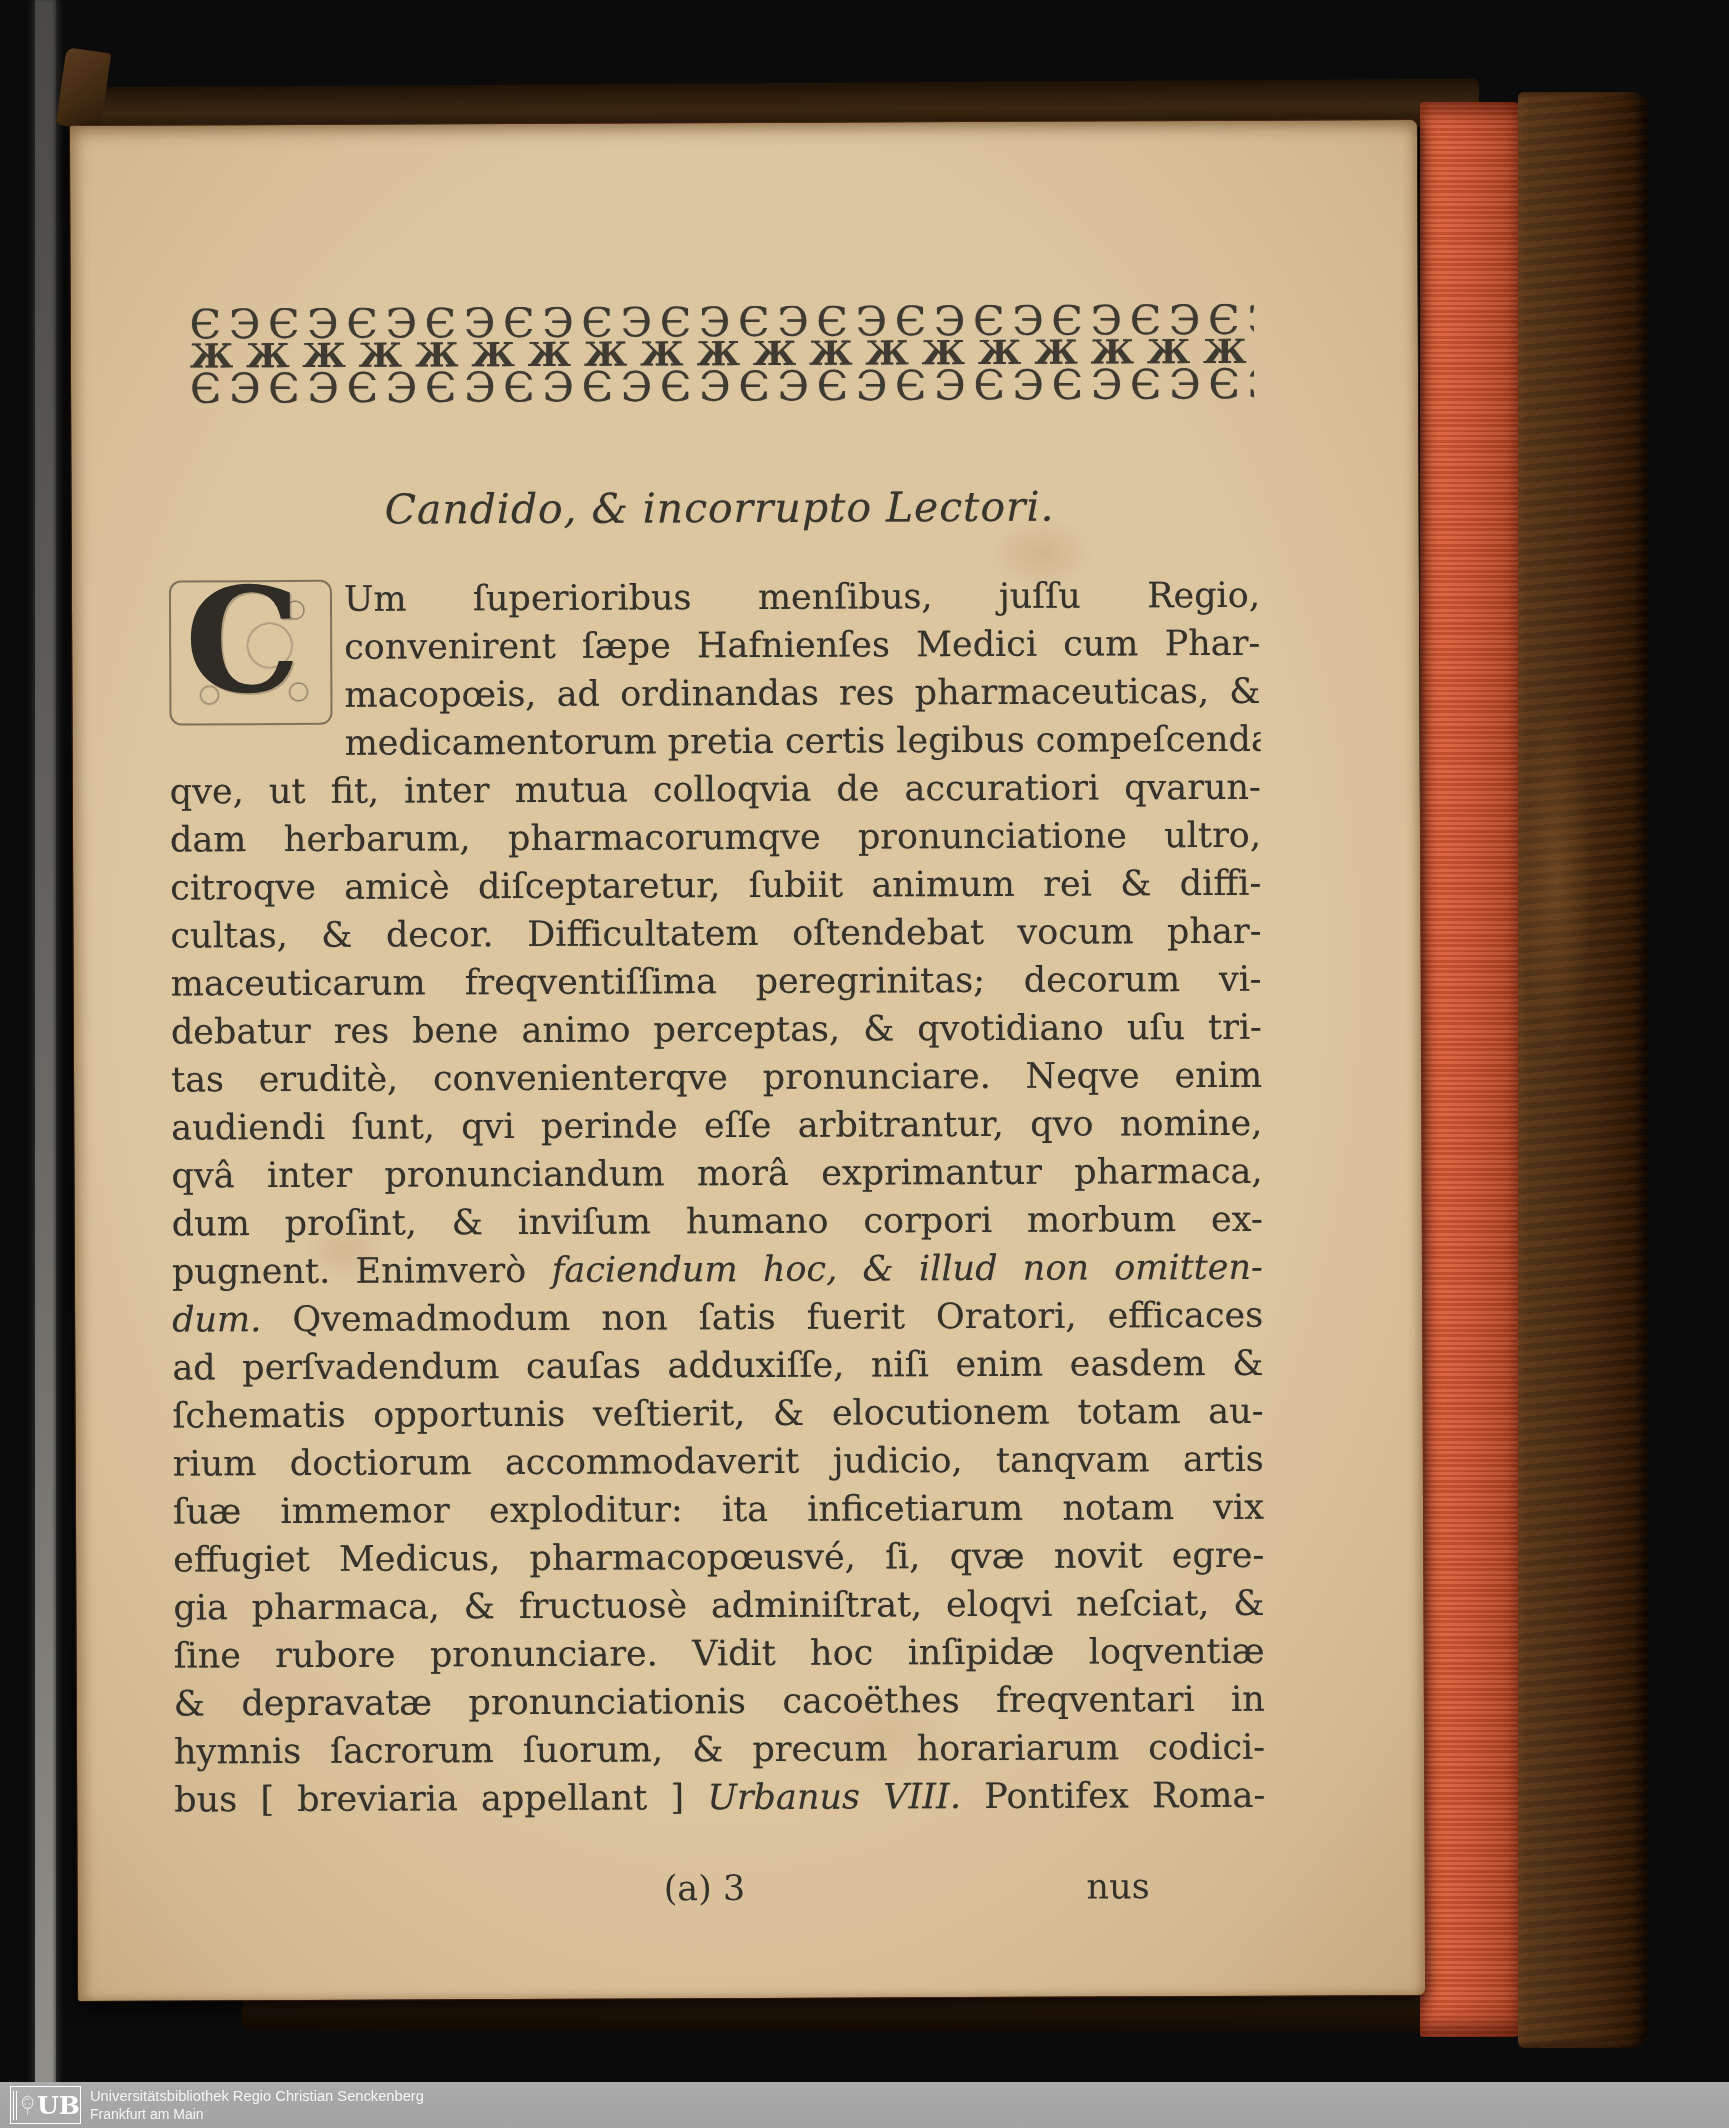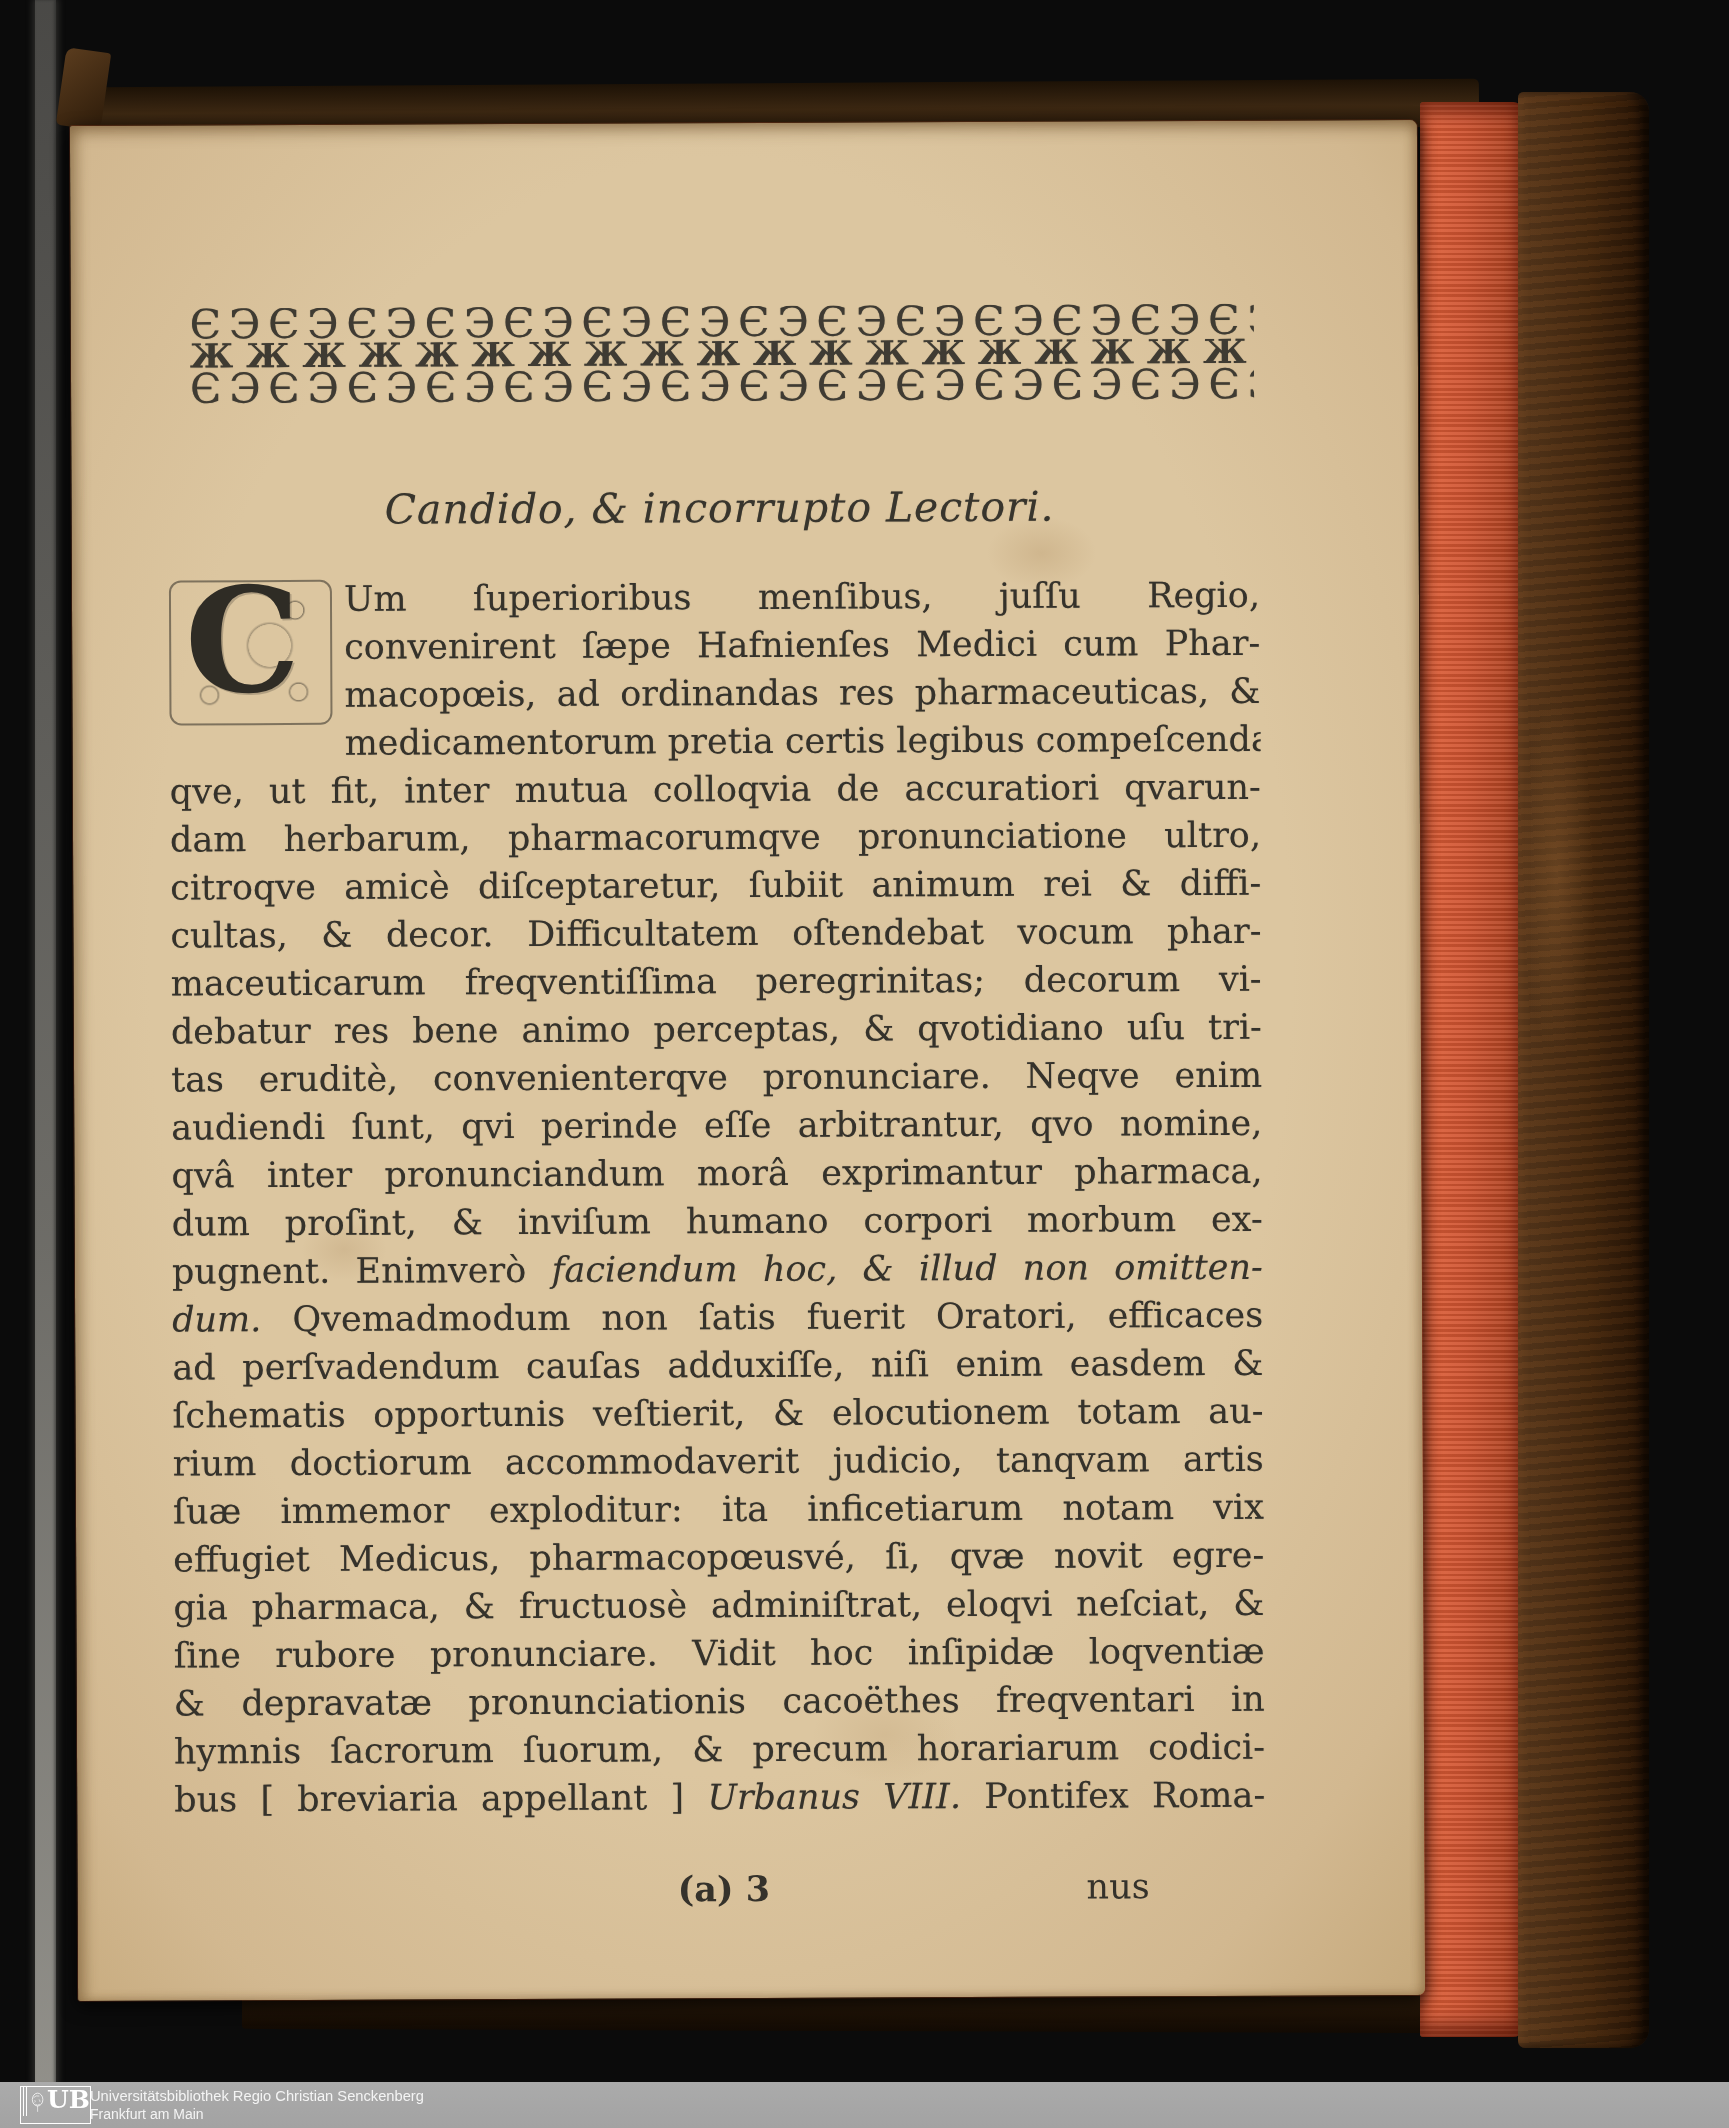--- a/index.html
+++ b/index.html
@@ -100,31 +100,31 @@
   }
   .line{
     text-align:justify;text-align-last:justify;height:48px;overflow:hidden;
     white-space:nowrap;
   }
   .line .it{font-style:italic;}
   .sig-row{
     position:absolute;left:97px;top:1745px;width:1091px;height:52px;
     color:#35322b;font-size:35px;
   }
-  .sig-mark{position:absolute;left:503px;font-weight:bold;}
+  .sig-mark{position:absolute;left:489px;}
   .catchword{position:absolute;right:116px;}
   
   .footer-bar{
     position:absolute;left:0;top:2082px;width:1729px;height:47px;
     background:linear-gradient(180deg,#ababab,#a2a2a2);
     font-family:"Liberation Sans", sans-serif;color:#f4f4f4;
   }
   .ub-logo{
-    position:absolute;left:20px;top:4.3px;width:71px;height:38px;
-    border:1.7px solid #fff;display:flex;box-sizing:border-box;
+    position:absolute;left:10px;top:4.3px;width:71px;height:38px;
+    border:1.7px solid #fff;display:flex;align-items:center;box-sizing:border-box;
     background:rgba(255,255,255,.06);
   }
   .ub-lines{width:8.6px;height:29px;margin-left:1.7px;
     background:repeating-linear-gradient(90deg,#fff 0 0.9px,transparent 0.9px 3.5px);}
   .ub-head{margin:0 1.7px;}
   .ub-text{font-family:"DejaVu Serif",serif;font-weight:bold;font-size:25px;color:#fff;line-height:1;}
   .footer-text{position:absolute;left:90px;top:5.2px;font-size:14.7px;line-height:18px;}
   .footer-text .l2{font-size:14px;}
 </style>
 </head>

